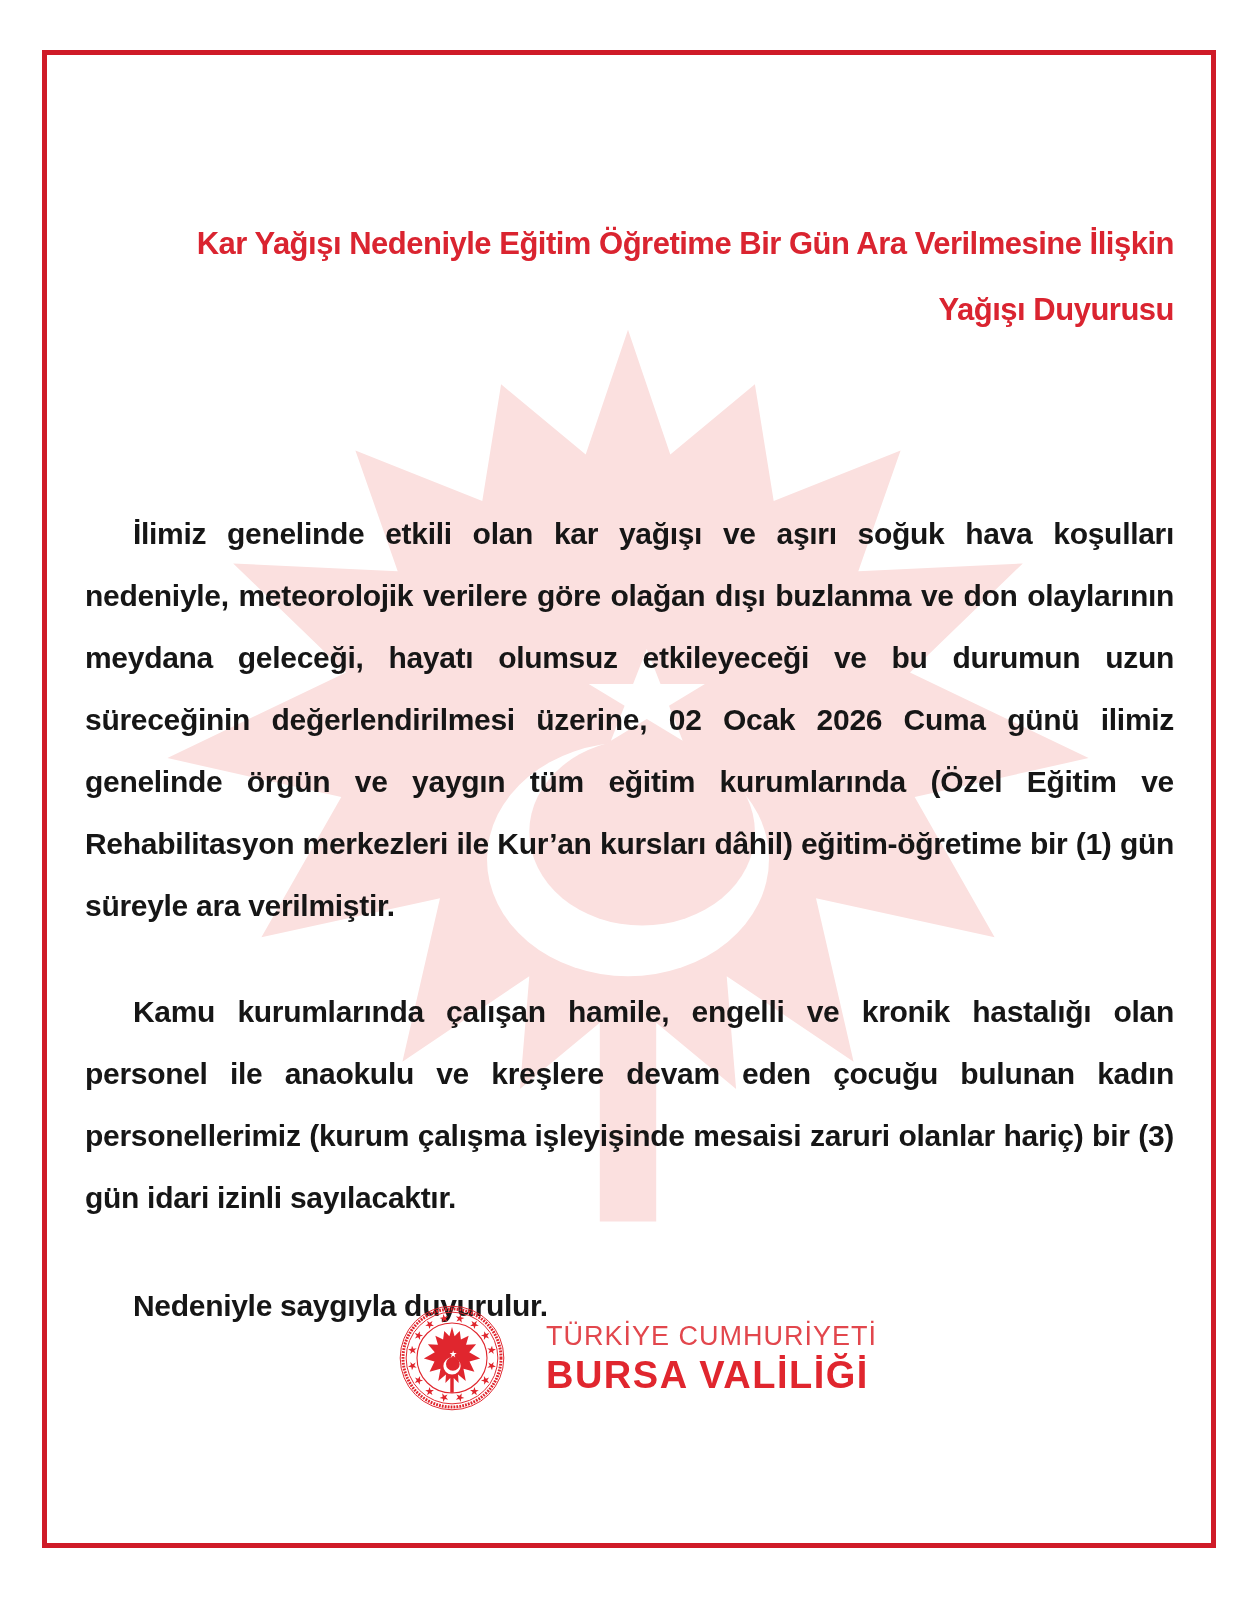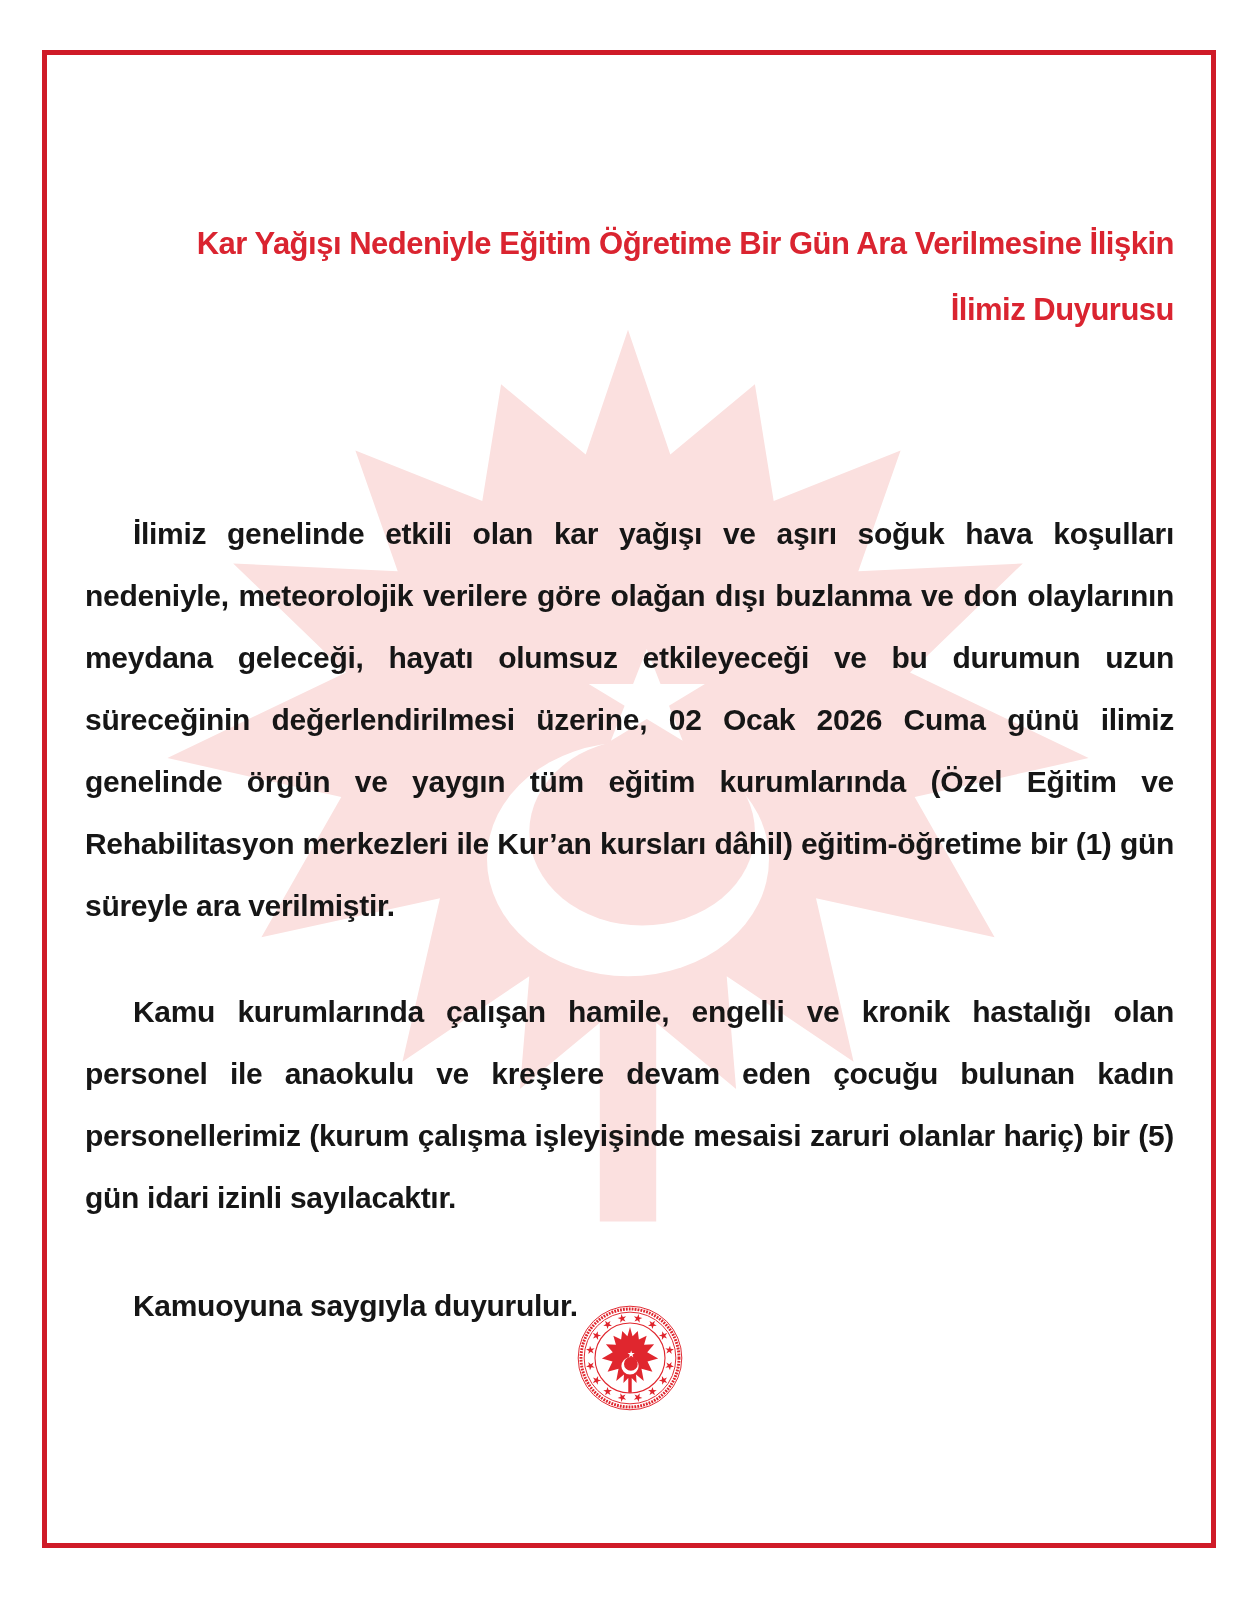--- a/index.html
+++ b/index.html
@@ -94,27 +94,27 @@
   <svg class="watermark" viewBox="0 0 200 235" preserveAspectRatio="none">
     <use href="#leaf"></use>
   </svg>
 
   <div class="frame"></div>
 
   <div class="content">
 
     <div class="title">
       <div class="t-line">Kar Yağışı Nedeniyle Eğitim Öğretime Bir Gün Ara Verilmesine İlişkin</div>
-      <div class="t-line">İlimiz Duyurusu</div>
+      <div class="t-line">Yağışı Duyurusu</div>
     </div>
 
     <div class="body-text">
       <p class="p1">İlimiz genelinde etkili olan kar yağışı ve aşırı soğuk hava koşulları nedeniyle, meteorolojik verilere göre olağan dışı buzlanma ve don olaylarının meydana geleceği, hayatı olumsuz etkileyeceği ve bu durumun uzun süreceğinin değerlendirilmesi üzerine, 02 Ocak 2026 Cuma günü ilimiz genelinde örgün ve yaygın tüm eğitim kurumlarında (Özel Eğitim ve Rehabilitasyon merkezleri ile Kur’an kursları dâhil) eğitim-öğretime bir (1) gün süreyle ara verilmiştir.</p>
-      <p class="p2">Kamu kurumlarında çalışan hamile, engelli ve kronik hastalığı olan personel ile anaokulu ve kreşlere devam eden çocuğu bulunan kadın personellerimiz (kurum çalışma işleyişinde mesaisi zaruri olanlar hariç) bir (5) gün idari izinli sayılacaktır.</p>
-      <p class="p3">Kamuoyuna saygıyla duyurulur.</p>
+      <p class="p2">Kamu kurumlarında çalışan hamile, engelli ve kronik hastalığı olan personel ile anaokulu ve kreşlere devam eden çocuğu bulunan kadın personellerimiz (kurum çalışma işleyişinde mesaisi zaruri olanlar hariç) bir (3) gün idari izinli sayılacaktır.</p>
+      <p class="p3">Nedeniyle saygıyla duyurulur.</p>
     </div>
 
     <div class="footer">
 
       <svg class="emblem" viewBox="0 0 200 200">
         <circle cx="100" cy="100" r="74" fill="none" stroke="currentColor" stroke-width="1.4"></circle>
         <circle cx="100" cy="100" r="70" fill="none" stroke="currentColor" stroke-width="4.2" stroke-dasharray="2.6 1.6"></circle>
         <circle cx="100" cy="100" r="65.5" fill="none" stroke="currentColor" stroke-width="1.4"></circle>
         <circle cx="100" cy="100" r="50" fill="none" stroke="currentColor" stroke-width="1.6"></circle>
         <g fill="currentColor">
@@ -133,16 +133,20 @@
           <use href="#star5" transform="rotate(281.25 100 100) translate(100,42.5) scale(6.5)"></use>
           <use href="#star5" transform="rotate(303.75 100 100) translate(100,42.5) scale(6.5)"></use>
           <use href="#star5" transform="rotate(326.25 100 100) translate(100,42.5) scale(6.5)"></use>
           <use href="#star5" transform="rotate(348.75 100 100) translate(100,42.5) scale(6.5)"></use>
         </g>
         <g transform="translate(100,103) scale(0.41) translate(-100,-117.5)">
           <use href="#leaf"></use>
         </g>
       </svg>
 
+      <div class="footer-text">
+        <div class="l1">TÜRKİYE CUMHURİYETİ</div>
+        <div class="l2">BURSA VALİLİĞİ</div>
+      </div>
     </div>
 
   </div>
 </div>
 
 </body></html>

